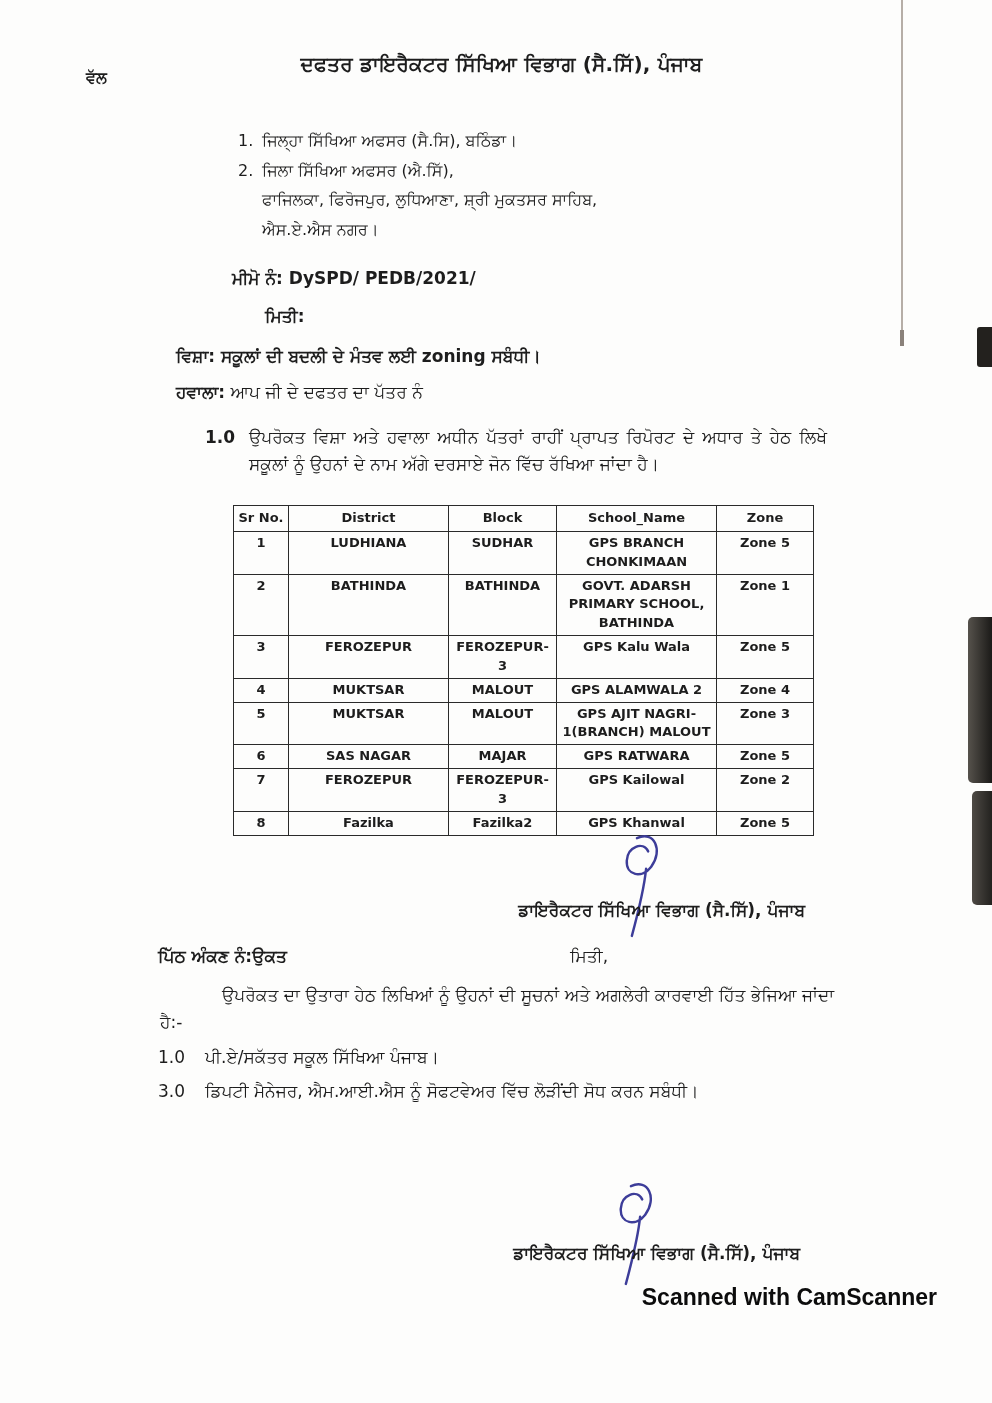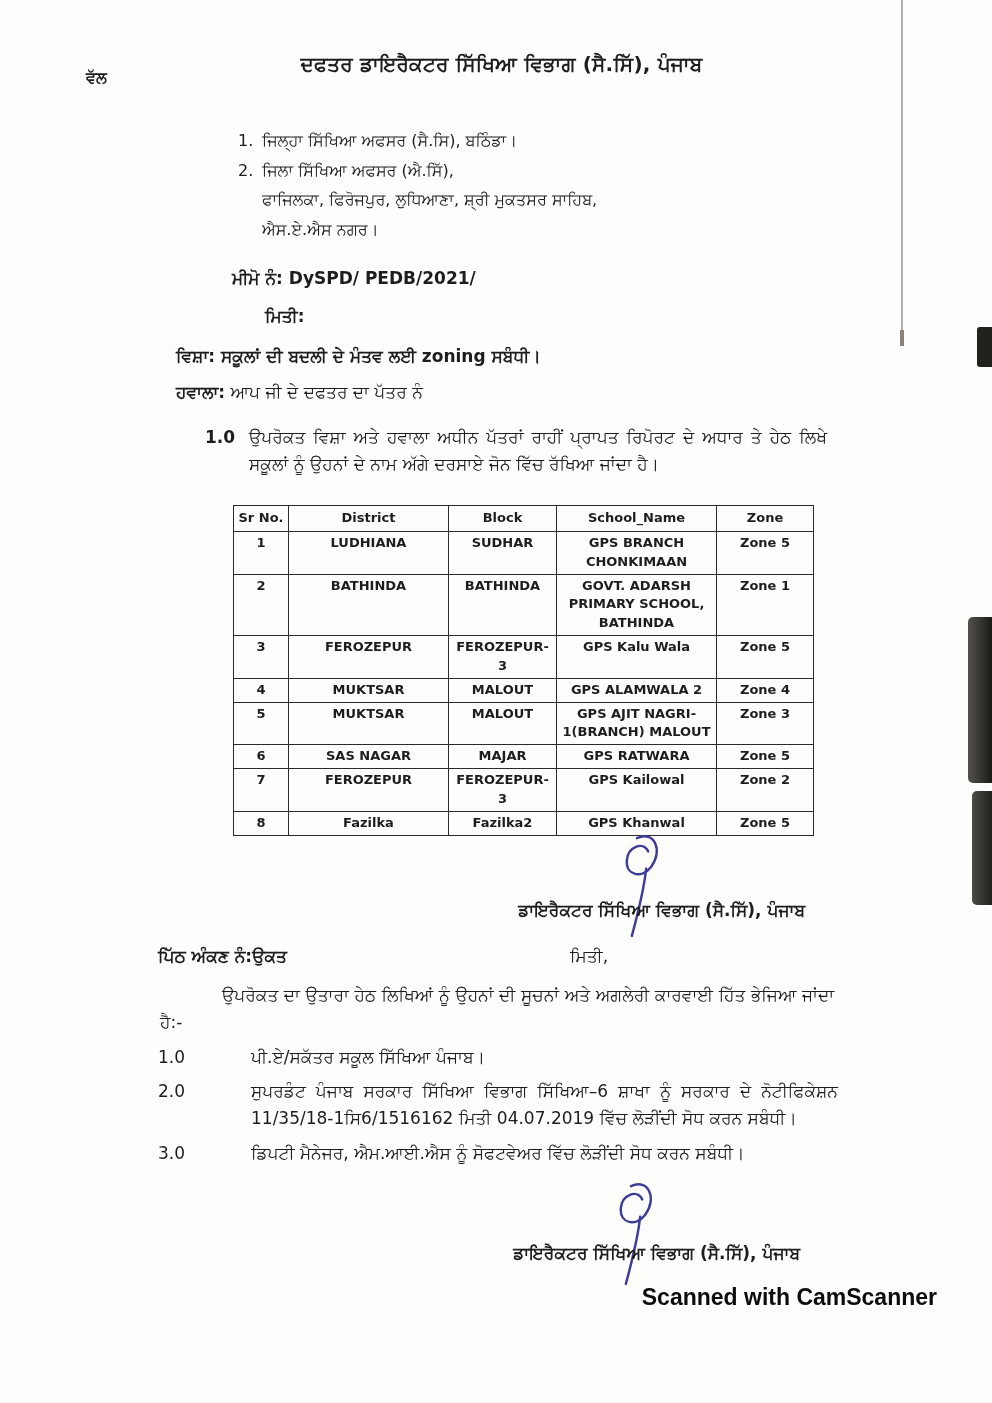--- a/index.html
+++ b/index.html
@@ -54,21 +54,21 @@
   .director-1 { right:187px; top:900px; font-size:17px; font-weight:bold; white-space:nowrap; }
   .director-2 { right:192px; top:1243px; font-size:17px; font-weight:bold; white-space:nowrap; }
 
   .endorse-left { left:158px; top:946px; font-size:17px; font-weight:bold; }
   .endorse-right { left:570px; top:946px; font-size:17px; }
   .endorse-body { left:160px; top:982px; width:674px; font-size:17px; line-height:1.6; text-align:justify; text-indent:62px; }
 
   .endorse-items { left:158px; top:1044px; width:680px; font-size:17px; line-height:1.6; }
   .endorse-item { display:flex; margin-bottom:7px; }
   .endorse-item .num { flex:0 0 47px; }
-  .endorse-item .txt { flex:1; text-align:justify;margin-left:46px; }
+  .endorse-item .txt { flex:1; text-align:justify; }
 
   .camscanner { right:55px; top:1284px; font-size:23px; font-weight:bold; color:#0c0c0c; font-family:"Liberation Sans","DejaVu Sans",sans-serif; }
 
   
   .edge-line { left:901px; top:0; width:2px; height:330px; background:#b6aea7; }
   .edge-line-cap { left:900px; top:330px; width:4px; height:16px; background:#8a817a; }
   .blob-1 { left:977px; top:327px; width:15px; height:40px; background:#23211e; border-radius:3px 0 0 3px; }
   .blob-2 { left:968px; top:617px; width:24px; height:166px; background:linear-gradient(to left,#1b1a18,#56524c); border-radius:5px 0 0 5px; }
   .blob-3 { left:972px; top:791px; width:20px; height:114px; background:linear-gradient(to left,#23221f,#4e4a45); border-radius:5px 0 0 5px; }
 
@@ -205,24 +205,20 @@
 <div class="abs endorse-right">ਮਿਤੀ,</div>
 
 <div class="abs endorse-body">ਉਪਰੋਕਤ ਦਾ ਉਤਾਰਾ ਹੇਠ ਲਿਖਿਆਂ ਨੂੰ ਉਹਨਾਂ ਦੀ ਸੂਚਨਾਂ ਅਤੇ ਅਗਲੇਰੀ ਕਾਰਵਾਈ ਹਿੱਤ ਭੇਜਿਆ ਜਾਂਦਾ ਹੈ:-</div>
 
 <div class="abs endorse-items">
   <div class="endorse-item">
     <span class="num">1.0</span>
     <span class="txt">ਪੀ.ਏ/ਸਕੱਤਰ ਸਕੂਲ ਸਿੱਖਿਆ ਪੰਜਾਬ।</span>
   </div>
   <div class="endorse-item">
-    <span class="num">2.0</span>
-    <span class="txt">ਸੁਪਰਡੰਟ ਪੰਜਾਬ ਸਰਕਾਰ ਸਿੱਖਿਆ ਵਿਭਾਗ ਸਿੱਖਿਆ–6 ਸ਼ਾਖਾ ਨੂੰ ਸਰਕਾਰ ਦੇ ਨੋਟੀਫਿਕੇਸ਼ਨ 11/35/18-1ਸਿ6/1516162 ਮਿਤੀ 04.07.2019 ਵਿੱਚ ਲੋੜੀਂਦੀ ਸੋਧ ਕਰਨ ਸਬੰਧੀ।</span>
-  </div>
-  <div class="endorse-item">
     <span class="num">3.0</span>
     <span class="txt">ਡਿਪਟੀ ਮੈਨੇਜਰ, ਐਮ.ਆਈ.ਐਸ ਨੂੰ ਸੋਫਟਵੇਅਰ ਵਿੱਚ ਲੋੜੀਂਦੀ ਸੋਧ ਕਰਨ ਸਬੰਧੀ।</span>
   </div>
 </div>
 
 <div class="abs sig2">
   <svg class="sig-svg" viewBox="0 0 80 110" fill="none" xmlns="http://www.w3.org/2000/svg">
     <path d="M38 8 C55 0 64 20 52 36 C43 48 27 45 28 30 C29 16 44 11 49 21 M47 38 C45 58 40 78 33 104" stroke="#3d3d99" stroke-width="2.4" stroke-linecap="round"></path>
   </svg>
 </div>

